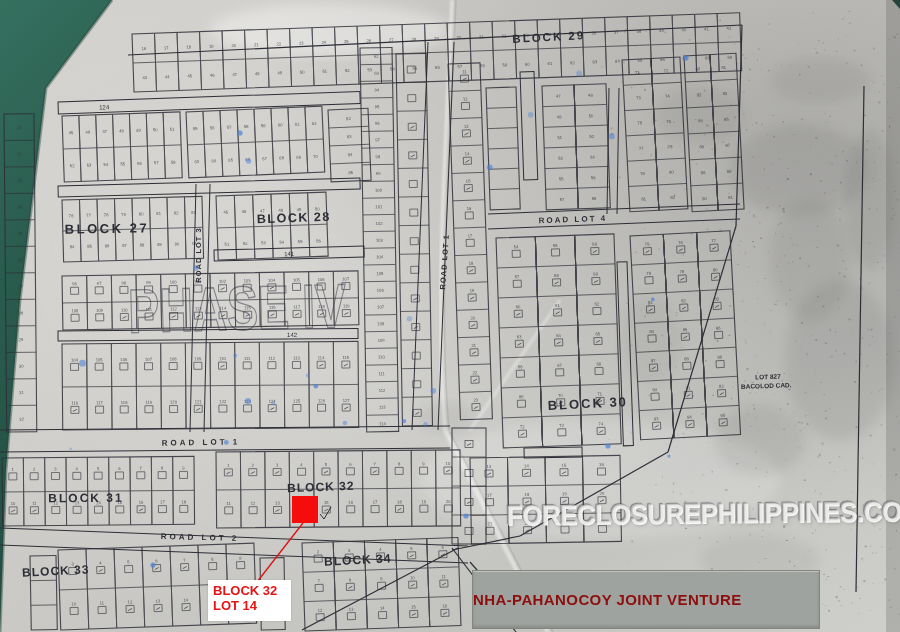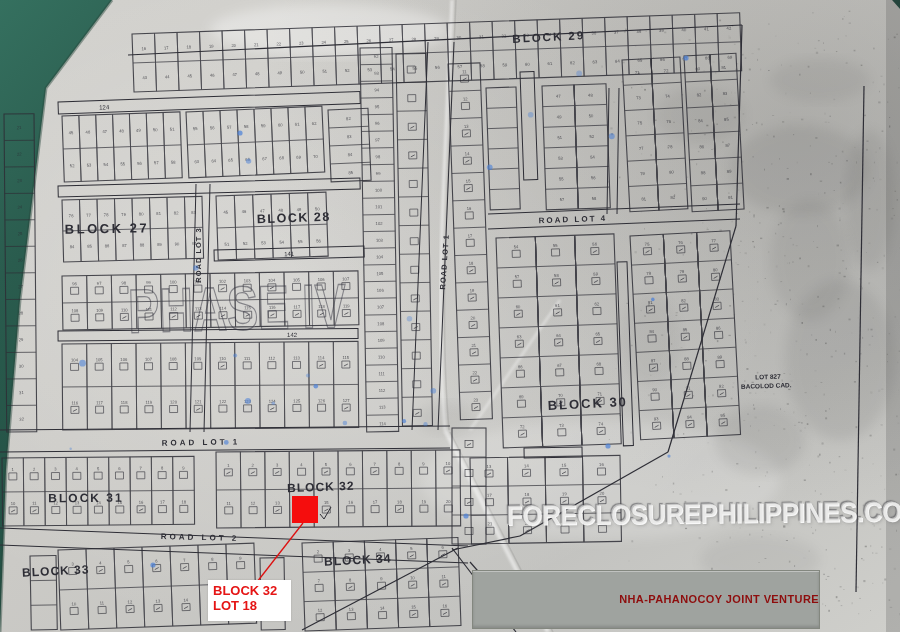--- a/index.html
+++ b/index.html
@@ -27,22 +27,22 @@
     background:#ffffff;
     color:#e51515;font-weight:bold;font-size:13px;line-height:15px;
     padding:3px 0 0 5px;
     box-shadow:0 0 2px rgba(0,0,0,0.15);
   }
   #title-box{
     left:472px;top:570px;width:346px;height:57px;
     background:#9fa39f;
     border:1px solid #83877f;
     box-shadow:inset 0 1px 0 rgba(255,255,255,0.35), inset 0 -2px 3px rgba(0,0,0,0.15);
-    color:#8e0d0d;font-weight:bold;font-size:11px;letter-spacing:0.4px;
-    text-align:right;display:flex;flex-direction:column;justify-content:center;
+    color:#8e0d0d;font-weight:bold;font-size:15px;letter-spacing:0.4px;
+    text-align:left;display:flex;flex-direction:column;justify-content:center;
   }
   #title-box div{line-height:17px;}
 </style>
 </head>
 <body>
 
 <div id="stage">
   <svg id="platmap" width="900" height="632" viewBox="0 0 900 632">
       <defs>
         <linearGradient id="pg" x1="0" y1="0" x2="1" y2="1">
@@ -1874,19 +1874,19 @@
         <rect x="292" y="496" width="26" height="27" fill="#f50d0d"></rect>
         <line x1="303" y1="523" x2="257" y2="582" stroke="#dd1111" stroke-width="1.3"></line>
         <path d="M320,514 l4,5 l7,-12" stroke="#2e2e36" stroke-width="1" fill="none"></path>
       </g>
     </svg>
 
   <div id="wm-site" class="overlay">FORECLOSUREPHILIPPINES.COM</div>
 
   <div id="lot-callout" class="overlay">
     <div>BLOCK 32</div>
-    <div>LOT 18</div>
+    <div>LOT 14</div>
   </div>
 
   <div id="title-box" class="overlay">
     <div>NHA-PAHANOCOY JOINT VENTURE</div>
   </div>
 </div>
 
 </body></html>

